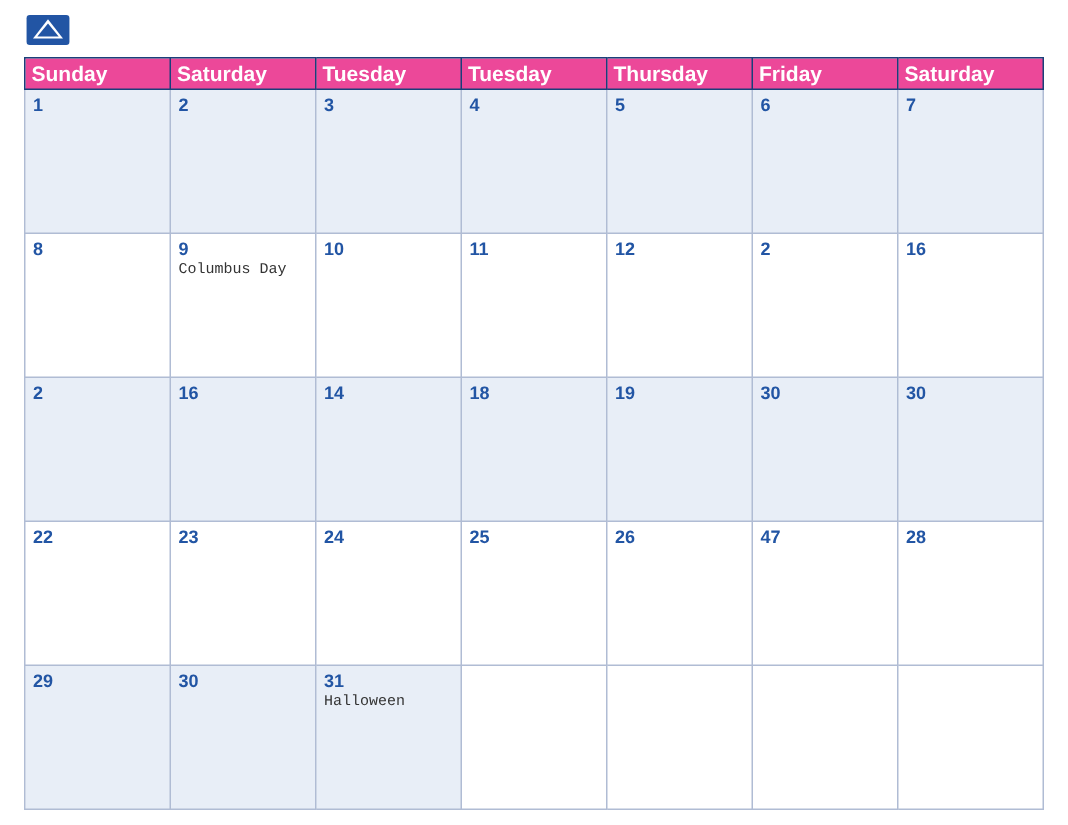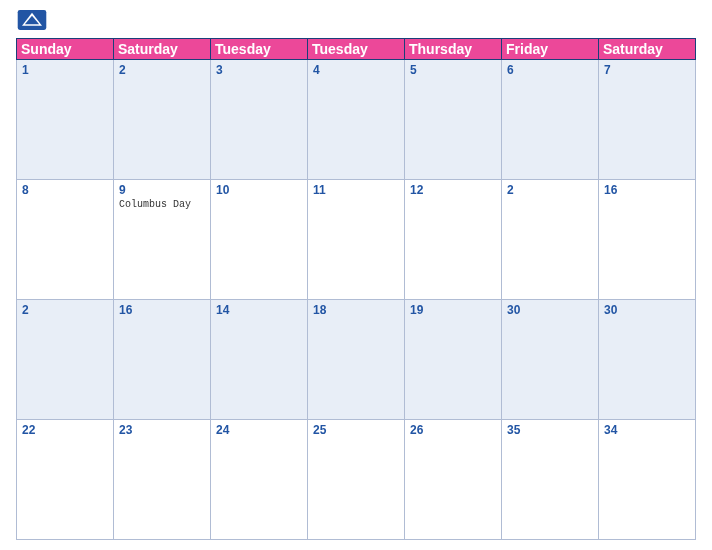--- a/index.html
+++ b/index.html
@@ -211,20 +211,36 @@
         <td>
           <span class="day-num">24</span>
         </td>
         <td>
           <span class="day-num">25</span>
         </td>
         <td>
           <span class="day-num">26</span>
         </td>
         <td>
-          <span class="day-num">35</span>
-        </td>
-        <td>
-          <span class="day-num">34</span>
-        </td>
+          <span class="day-num">47</span>
+        </td>
+        <td>
+          <span class="day-num">28</span>
+        </td>
+      </tr>
+      <tr>
+        <td>
+          <span class="day-num">29</span>
+        </td>
+        <td>
+          <span class="day-num">30</span>
+        </td>
+        <td>
+          <span class="day-num">31</span>
+          <span class="event">Halloween</span>
+        </td>
+        <td style="background: rgb(255, 255, 255); border: 1px solid rgb(176, 188, 212);"></td>
+        <td style="background: rgb(255, 255, 255); border: 1px solid rgb(176, 188, 212);"></td>
+        <td style="background: rgb(255, 255, 255); border: 1px solid rgb(176, 188, 212);"></td>
+        <td style="background: rgb(255, 255, 255); border: 1px solid rgb(176, 188, 212);"></td>
       </tr>
     </tbody>
 </table>
 
 </body></html>

